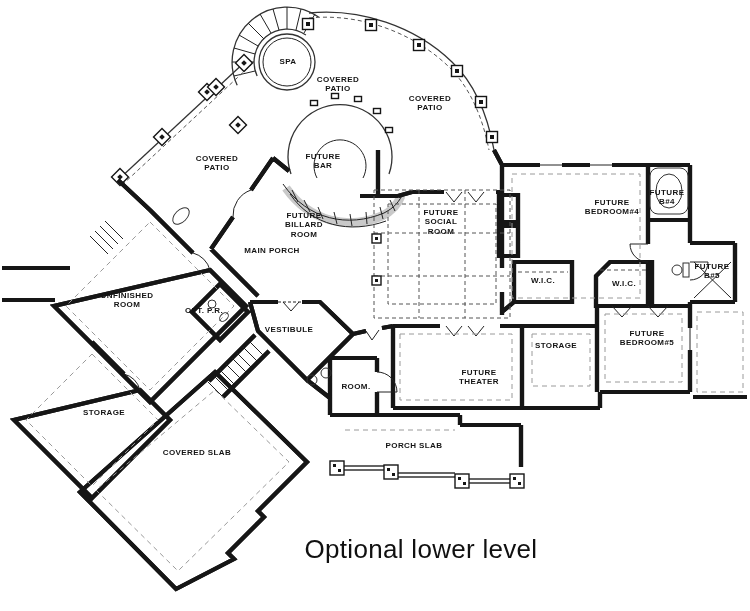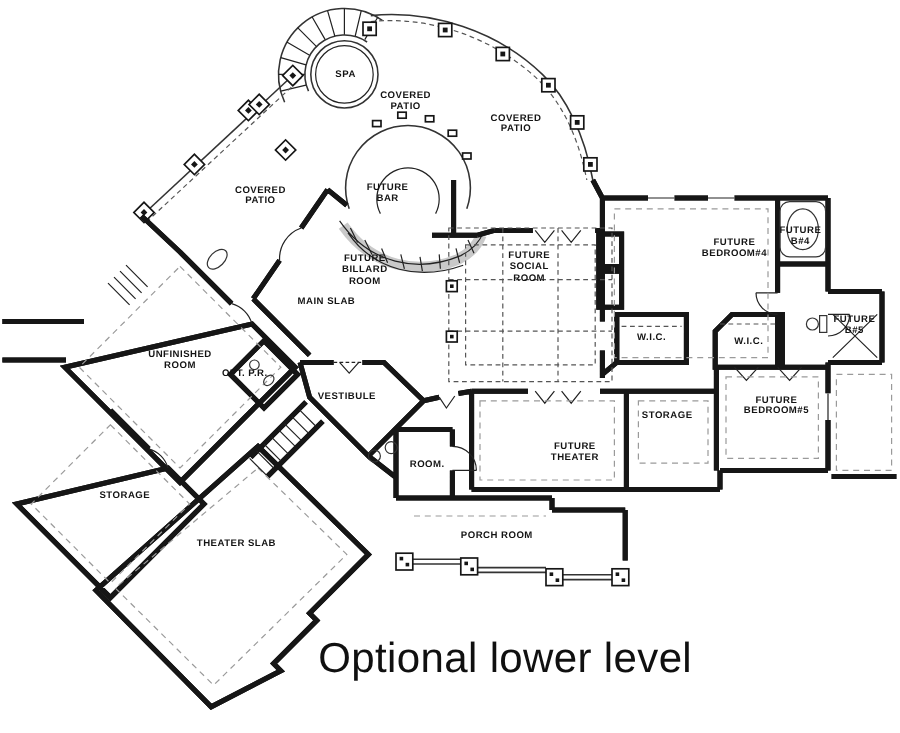--- a/index.html
+++ b/index.html
@@ -13,21 +13,21 @@
   .dash{stroke:#555;stroke-width:1;fill:none;stroke-dasharray:4 3;}
   .dashlt{stroke:#9a9a9a;stroke-width:1;fill:none;stroke-dasharray:5 4;}
   .gray{stroke:#c9c9c9;stroke-width:9;fill:none;}
   .colsq{fill:#fff;stroke:#161616;stroke-width:1.4;}
   .colin{fill:#161616;stroke:none;}
   .fix{stroke:#333;stroke-width:1;fill:none;}
   .win{stroke:#fff;stroke-width:5;fill:none;}
   .lbl{position:absolute;transform:translate(-50%,-50%);font-size:8px;font-weight:bold;
        color:#141414;letter-spacing:.4px;line-height:1.18;text-align:center;
        white-space:pre-line;}
-  .caption{position:absolute;transform:translate(-50%,-50%);font-size:35px;font-weight:400;
+  .caption{position:absolute;transform:translate(-50%,-50%);font-size:26px;font-weight:400;
        color:#101010;letter-spacing:.3px;white-space:nowrap;}
 </style>
 </head>
 <body>
 
 <div class="stage">
 <svg width="750" height="611" viewBox="0 0 750 611">
 
   <g>
     <path class="thin2" d="M318.6,17 A55,55 0 0 0 237.2,85.2 M305.9,35 A33,33 0 0 0 257.1,75.9"></path>
@@ -207,40 +207,40 @@
 PATIO</div>
 <div class="lbl" style="left:430px;top:103px">COVERED
 PATIO</div>
 <div class="lbl" style="left:217px;top:163px">COVERED
 PATIO</div>
 <div class="lbl" style="left:323px;top:161px">FUTURE
 BAR</div>
 <div class="lbl" style="left:304px;top:225px">FUTURE
 BILLARD
 ROOM</div>
-<div class="lbl" style="left:272px;top:251px">MAIN SLAB</div>
+<div class="lbl" style="left:272px;top:251px">MAIN PORCH</div>
 <div class="lbl" style="left:441px;top:222px">FUTURE
 SOCIAL
 ROOM</div>
 <div class="lbl" style="left:612px;top:207px">FUTURE
 BEDROOM#4</div>
 <div class="lbl" style="left:667px;top:197px">FUTURE
 B#4</div>
 <div class="lbl" style="left:543px;top:281px">W.I.C.</div>
 <div class="lbl" style="left:624px;top:284px">W.I.C.</div>
 <div class="lbl" style="left:712px;top:271px">FUTURE
 B#5</div>
-<div class="lbl" style="left:150px;top:300px">UNFINISHED
+<div class="lbl" style="left:127px;top:300px">UNFINISHED
 ROOM</div>
 <div class="lbl" style="left:204px;top:311px">OPT. P.R.</div>
 <div class="lbl" style="left:289px;top:330px">VESTIBULE</div>
 <div class="lbl" style="left:556px;top:346px">STORAGE</div>
 <div class="lbl" style="left:479px;top:377px">FUTURE
 THEATER</div>
 <div class="lbl" style="left:647px;top:338px">FUTURE
 BEDROOM#5</div>
 <div class="lbl" style="left:104px;top:413px">STORAGE</div>
-<div class="lbl" style="left:197px;top:453px">THEATER SLAB</div>
+<div class="lbl" style="left:197px;top:453px">COVERED SLAB</div>
 <div class="lbl" style="left:356px;top:387px">ROOM.</div>
-<div class="lbl" style="left:414px;top:446px">PORCH ROOM</div>
+<div class="lbl" style="left:414px;top:446px">PORCH SLAB</div>
 
 <div class="caption" style="left:421px;top:549px">Optional lower level</div>
 </div>
 
 </body></html>

